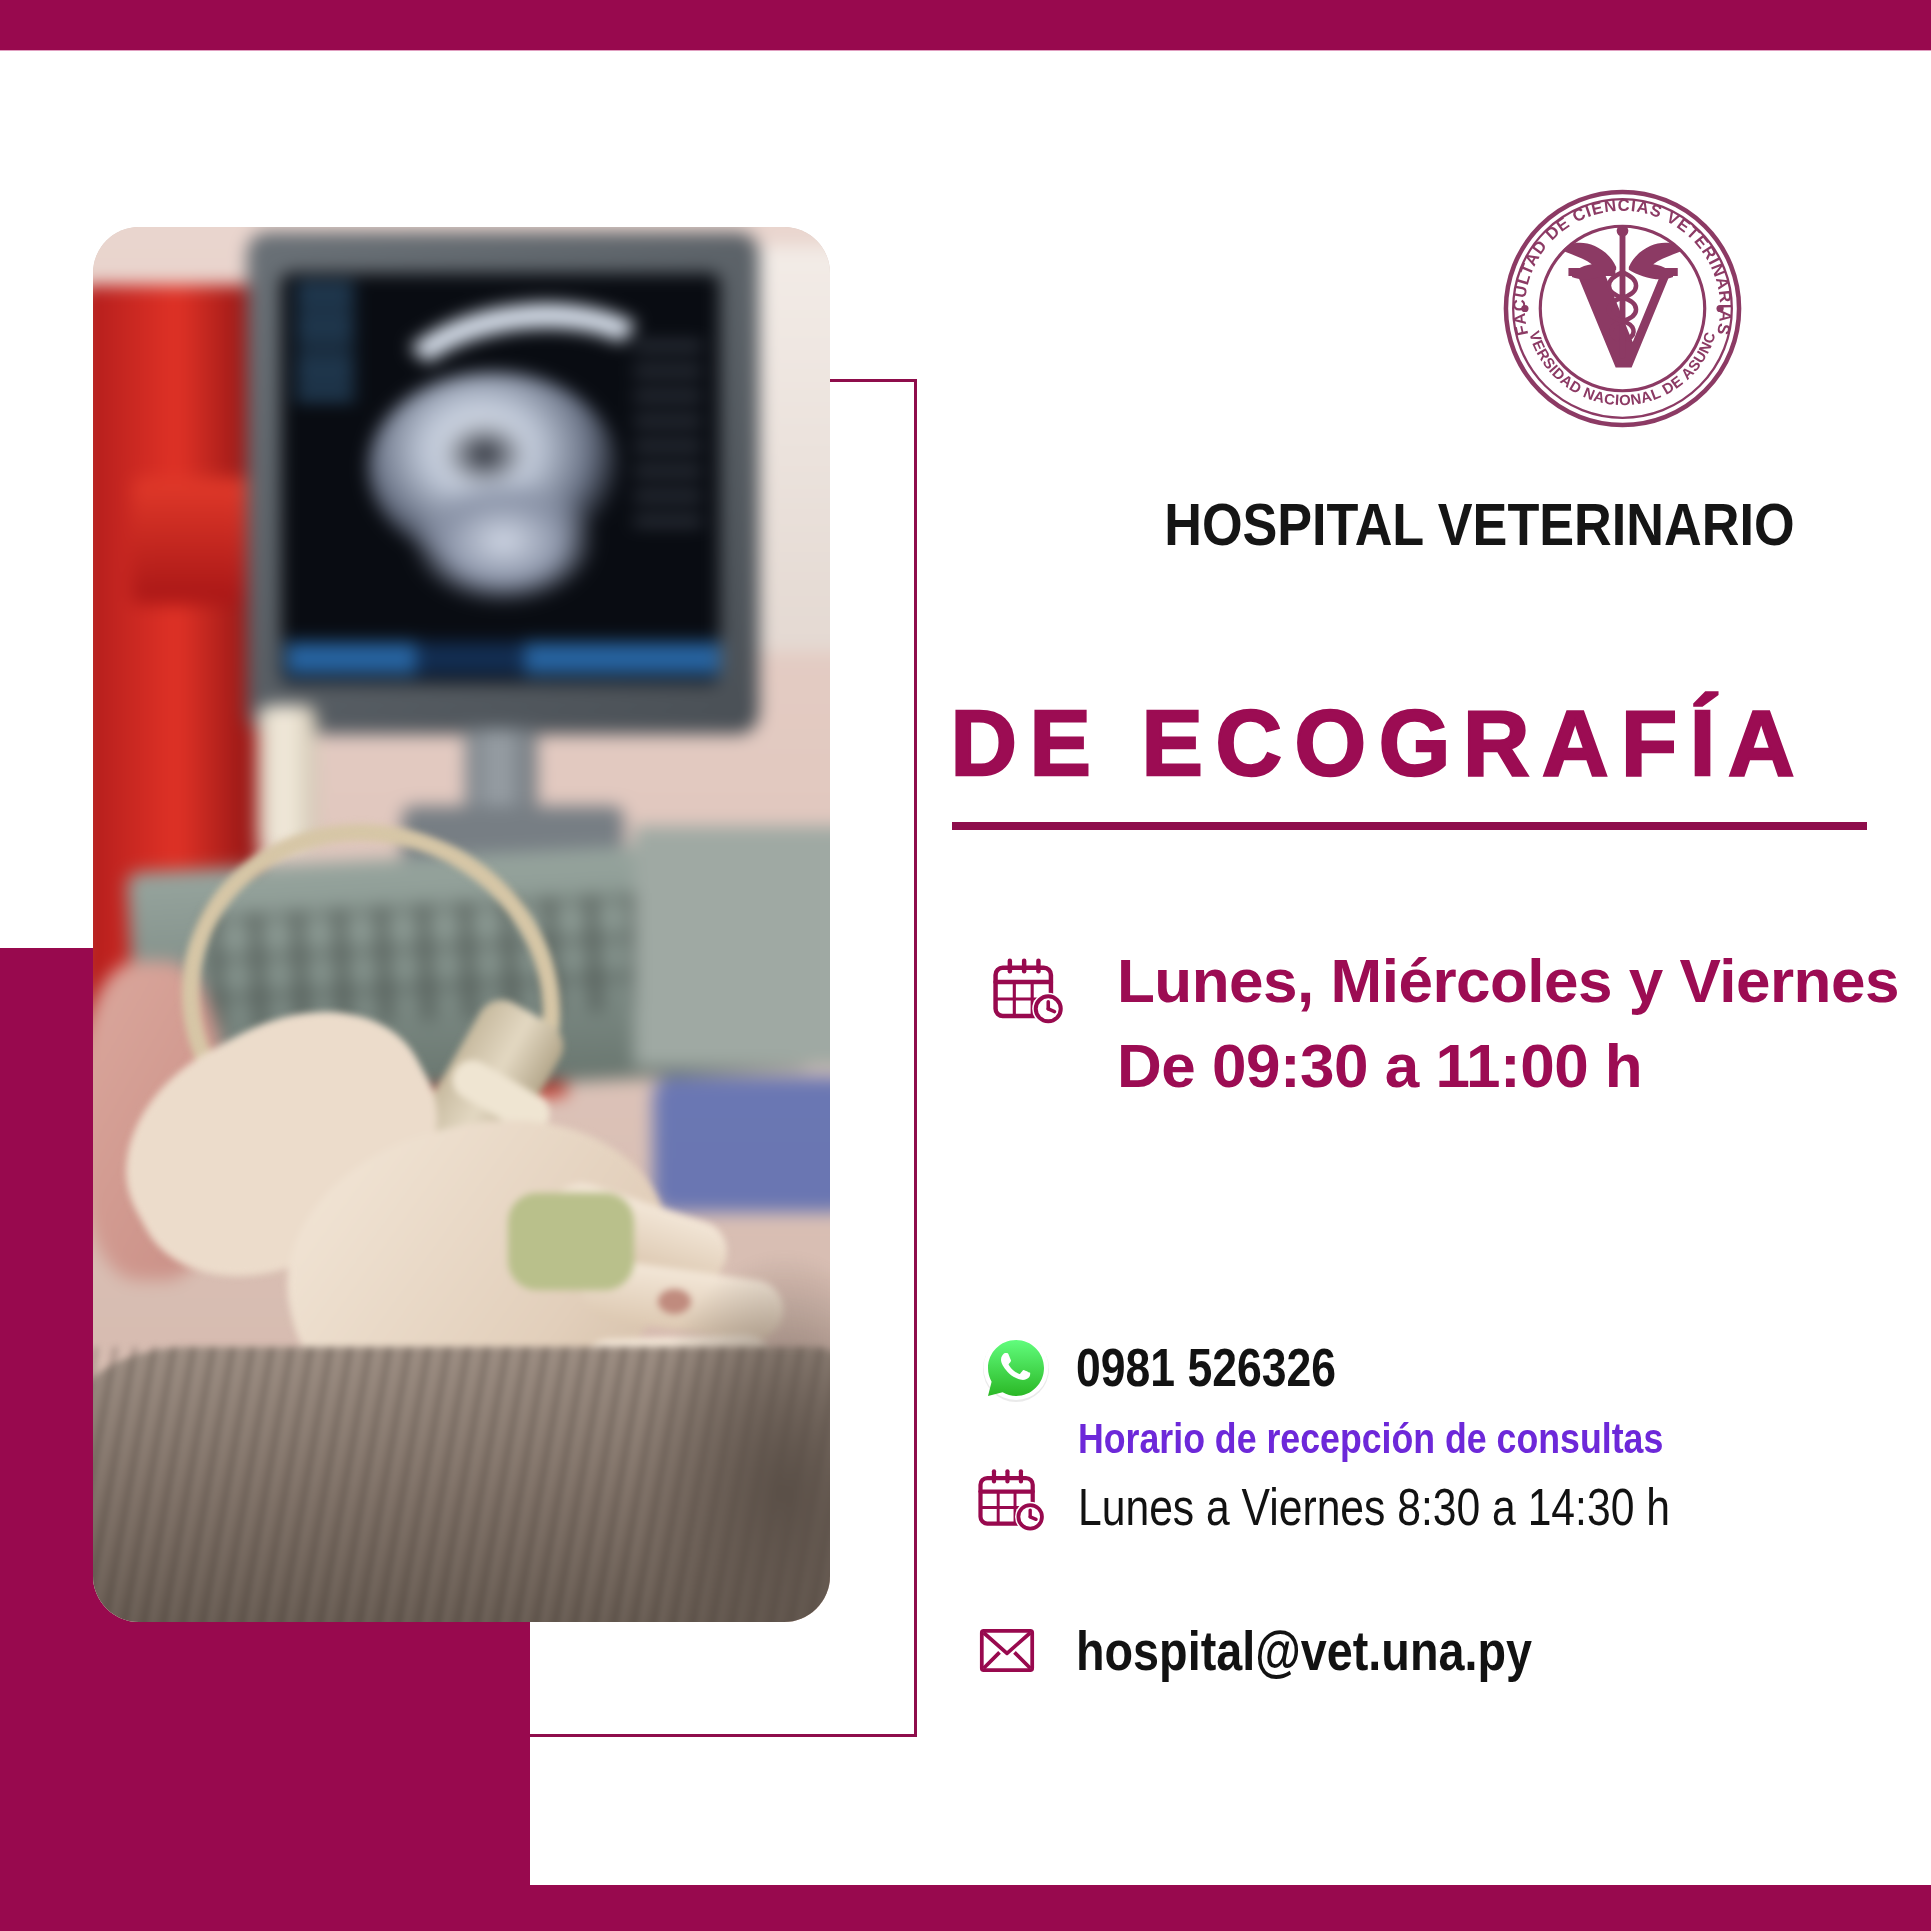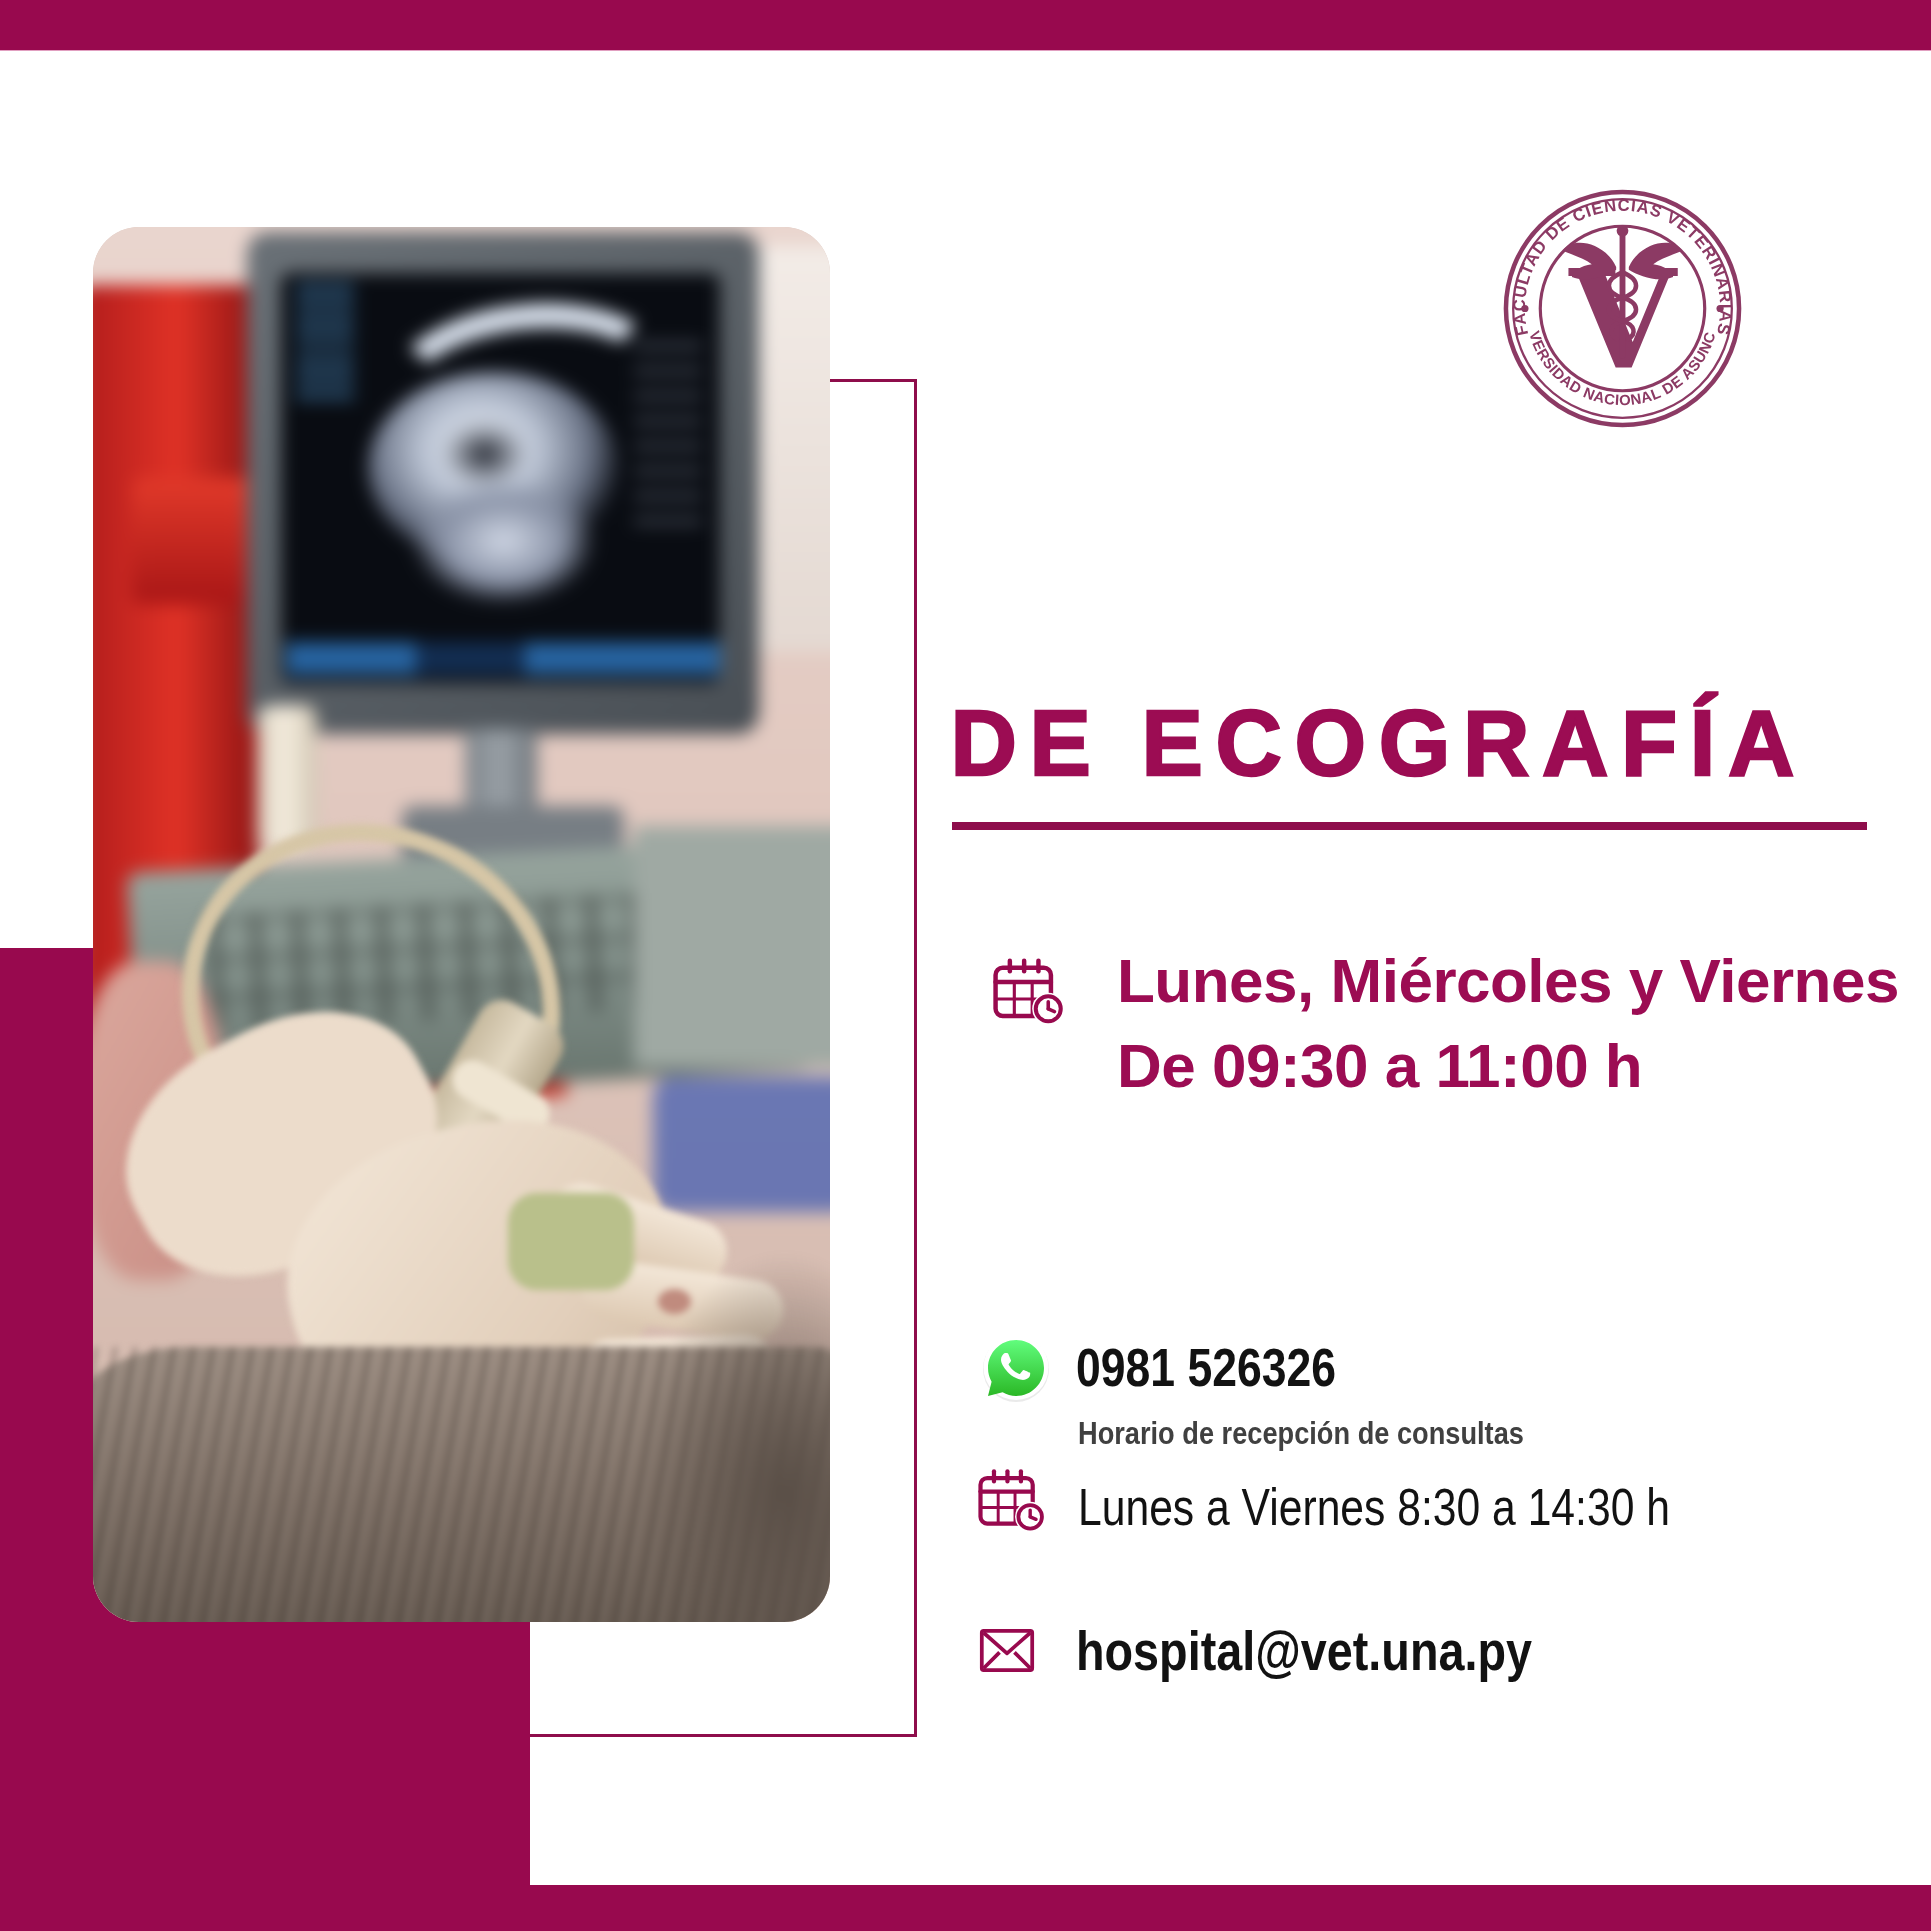--- a/index.html
+++ b/index.html
@@ -65,21 +65,21 @@
   .title1{top:582px;letter-spacing:11.6px;}
   .title2{top:691px;letter-spacing:12.6px;}
   .underline{left:952px;top:822px;width:915px;height:7.7px;background:#8E0D4B;}
   .sched{left:1117px;top:938px;font-size:62px;font-weight:bold;color:#9C0C53;line-height:85px;white-space:nowrap;letter-spacing:-0.5px;}
   .agenda{left:993px;top:1203px;font-size:59px;font-weight:bold;color:#9C0C53;white-space:nowrap;}
   .cx93{display:inline-block;transform:scaleX(.93);transform-origin:0 50%;}
   .cx85{display:inline-block;transform:scaleX(.85);transform-origin:0 50%;}
   .cx84{display:inline-block;transform:scaleX(.84);transform-origin:0 50%;}
   .cx82{display:inline-block;transform:scaleX(.82);transform-origin:0 50%;}
   .phone{left:1076px;top:1337px;font-size:53px;font-weight:bold;color:#121212;white-space:nowrap;}
-  .horario{left:1078px;top:1415px;font-size:32px;font-weight:bold;color:#404040;white-space:nowrap;}
+  .horario{left:1078px;top:1415px;font-size:42px;font-weight:bold;color:#6d28d9;white-space:nowrap;}
   .hours{left:1078px;top:1477px;font-size:52px;font-weight:normal;color:#121212;white-space:nowrap;}
   .email{left:1076px;top:1619px;font-size:55px;font-weight:bold;color:#121212;white-space:nowrap;text-align:right;}
   .icon{overflow:visible;}
 </style>
 </head>
 <body>
 
 <div class="poster">
 
   <div class="abs top-bar"></div>
@@ -151,20 +151,21 @@
     <g stroke="#8C3A64" fill="none" stroke-linecap="round">
       <line x1="140" y1="60" x2="140" y2="192" stroke-width="6.5"></line>
       <circle cx="140" cy="54" r="6.5" fill="#8C3A64" stroke="none"></circle>
       <path d="M133 94 C120 66 84 60 74 76 C88 82 98 85 106 91 C94 93 84 98 84 105 C100 112 122 104 133 97 Z" fill="#8C3A64" stroke="none"></path>
       <path d="M147 94 C160 66 196 60 206 76 C192 82 182 85 174 91 C186 93 196 98 196 105 C180 112 158 104 147 97 Z" fill="#8C3A64" stroke="none"></path>
       <path d="M140 100 C120 108 120 122 140 128 C160 134 160 148 140 154 C126 158 124 168 134 174" stroke-width="5"></path>
       <path d="M140 100 C160 108 160 122 140 128 C120 134 120 148 140 154 C154 158 156 168 146 174" stroke-width="5"></path>
     </g>
   </svg>
 
+  <div class="abs kicker"><span>HOSPITAL VETERINARIO</span></div>
   <div class="abs title-line title2">DE ECOGRAFÍA</div>
   <div class="abs underline"></div>
 
   <svg class="abs icon" style="left:992px;top:957px;width:75px;height:68px;" viewBox="0 0 84 76">
     <rect x="4" y="12" width="62" height="54" rx="8" fill="none" stroke="#98094E" stroke-width="5"></rect>
     <g stroke="#98094E" stroke-width="5" stroke-linecap="round">
       <line x1="20" y1="4" x2="20" y2="16"></line>
         <line x1="36" y1="4" x2="36" y2="16"></line>
         <line x1="52" y1="4" x2="52" y2="16"></line>
       <line x1="4" y1="28" x2="66" y2="28"></line>

